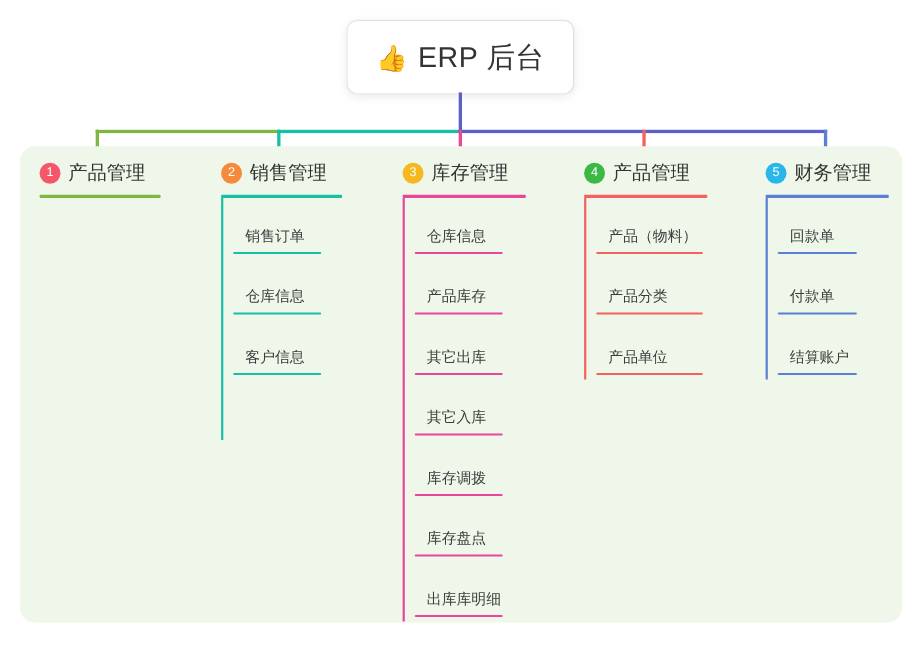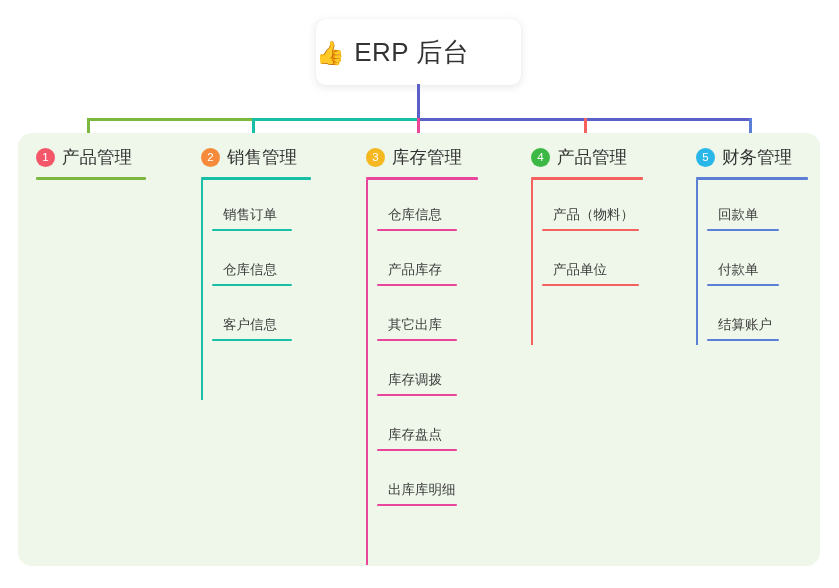--- a/index.html
+++ b/index.html
@@ -21,20 +21,21 @@
     position: absolute;
     left: 316px;
     top: 19px;
     width: 205px;
     height: 66px;
     background: #ffffff;
     border-radius: 9px;
     box-shadow: 0 2px 9px rgba(120,120,140,0.18), 0 0 1px rgba(0,0,0,0.10);
     display: flex;
     align-items: center;
+    justify-content: center;
     box-sizing: border-box;
   }
   #root-label {
     font-size: 26px;
     letter-spacing: 0.5px;
     color: #333333;
     white-space: nowrap;
   }
   .thumb-icon {
     font-size: 23px;
@@ -190,20 +191,24 @@
         </div>
         <div class="leaf">
           <span class="leaf-text">产品库存</span>
           <div class="leaf-underline" style="width: 80px; background: rgb(232, 69, 155);"></div>
         </div>
         <div class="leaf">
           <span class="leaf-text">其它出库</span>
           <div class="leaf-underline" style="width: 80px; background: rgb(232, 69, 155);"></div>
         </div>
         <div class="leaf">
+          <span class="leaf-text">其它入库</span>
+          <div class="leaf-underline" style="width: 80px; background: rgb(232, 69, 155);"></div>
+        </div>
+        <div class="leaf">
           <span class="leaf-text">库存调拨</span>
           <div class="leaf-underline" style="width: 80px; background: rgb(232, 69, 155);"></div>
         </div>
         <div class="leaf">
           <span class="leaf-text">库存盘点</span>
           <div class="leaf-underline" style="width: 80px; background: rgb(232, 69, 155);"></div>
         </div>
         <div class="leaf">
           <span class="leaf-text">出库库明细</span>
           <div class="leaf-underline" style="width: 80px; background: rgb(232, 69, 155);"></div>
@@ -216,20 +221,24 @@
         <span class="col-title">产品管理</span>
       </div>
       <div class="col-rule" style="width: 112px; background: rgb(244, 97, 94);"></div>
       <div class="leaves">
         <div class="leaf-spine" style="background: rgb(244, 97, 94); height: 165px;"></div>
         <div class="leaf">
           <span class="leaf-text">产品（物料）</span>
           <div class="leaf-underline" style="width: 97px; background: rgb(244, 97, 94);"></div>
         </div>
         <div class="leaf">
+          <span class="leaf-text">产品分类</span>
+          <div class="leaf-underline" style="width: 97px; background: rgb(244, 97, 94);"></div>
+        </div>
+        <div class="leaf">
           <span class="leaf-text">产品单位</span>
           <div class="leaf-underline" style="width: 97px; background: rgb(244, 97, 94);"></div>
         </div>
       </div>
     </div>
     <div class="column" style="left: 696px;">
       <div class="col-header">
         <span class="badge" style="background: rgb(41, 182, 232);">5</span>
         <span class="col-title">财务管理</span>
       </div>

